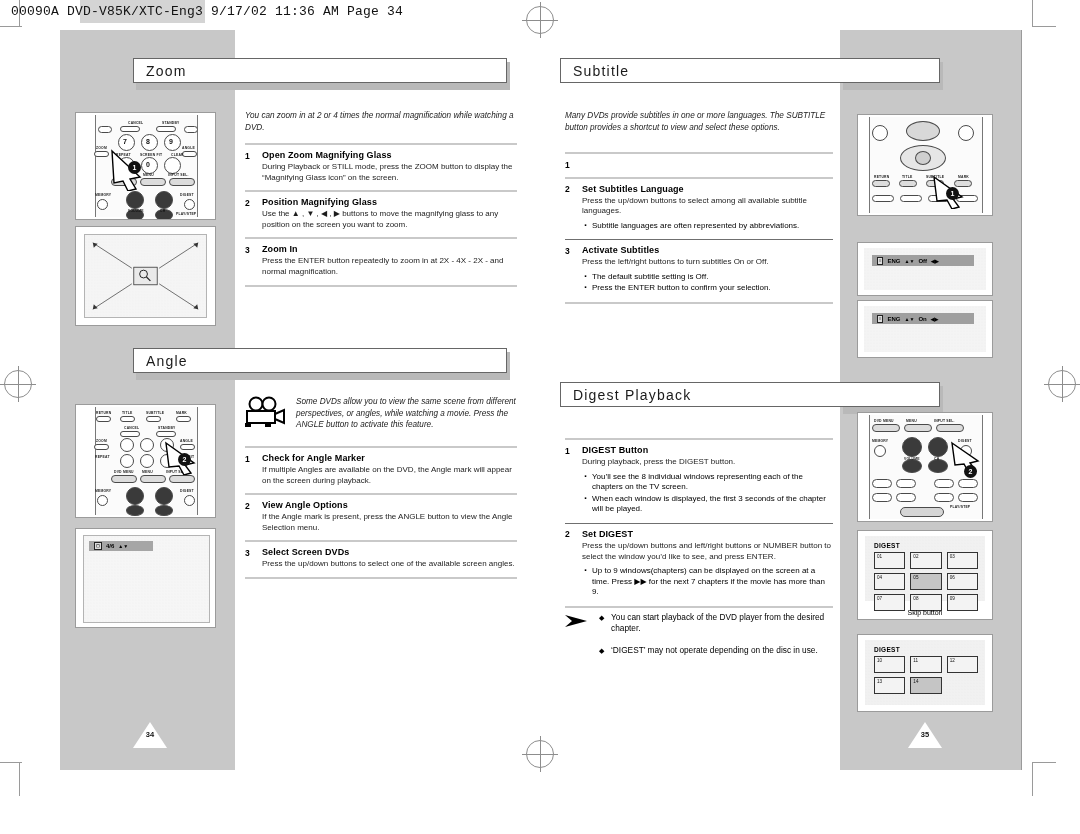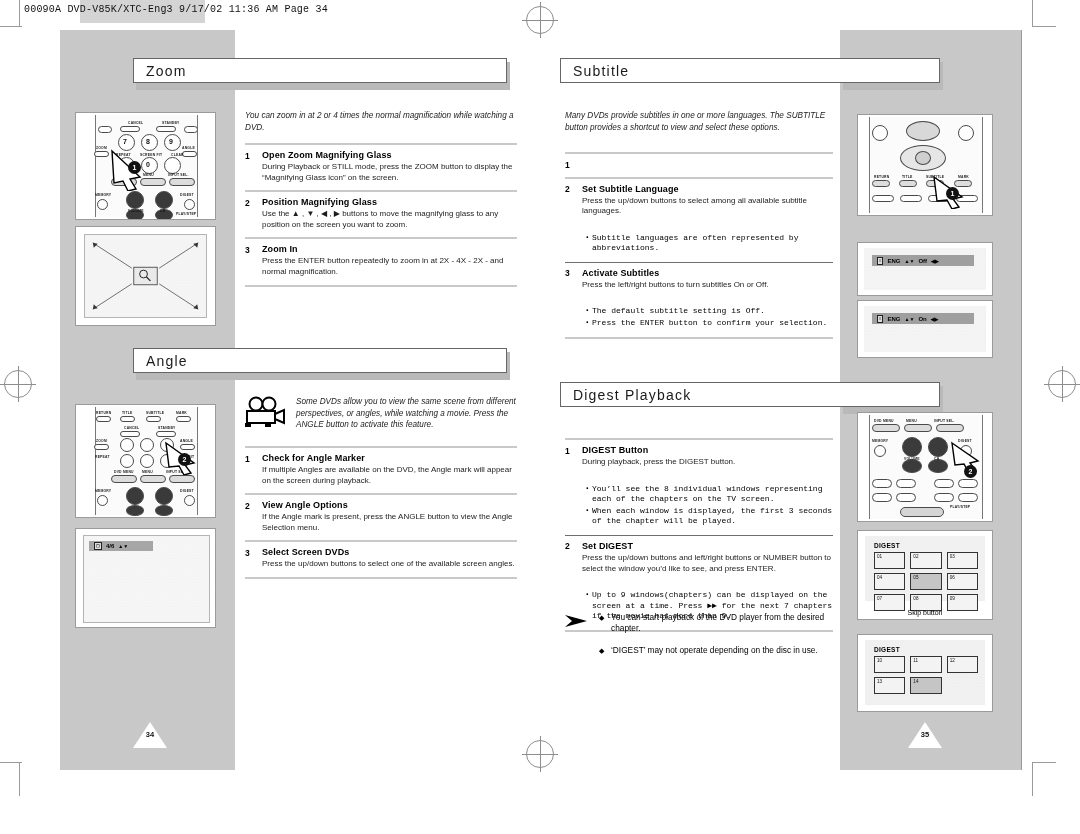--- a/index.html
+++ b/index.html
@@ -15,21 +15,21 @@
 
   
   .crop-v{position:absolute;width:1px;background:#9a9a9a;}
   .crop-h{position:absolute;height:1px;background:#9a9a9a;}
   .reg{position:absolute;width:26px;height:26px;border-radius:50%;
        border:1px solid #8d8d8d;background:transparent;}
   .reg:before{content:"";position:absolute;left:50%;top:-5px;width:1px;height:36px;background:#8d8d8d;}
   .reg:after{content:"";position:absolute;top:50%;left:-5px;height:1px;width:36px;background:#8d8d8d;}
 
   
-  .slug{position:absolute;left:24px;top:4px;font-size:10px;letter-spacing:.2px;
+  .slug{position:absolute;left:11px;top:4px;font-size:13px;letter-spacing:.2px;
         font-family:"Liberation Mono", monospace;white-space:nowrap;color:#111;text-align:right;}
   .slugbar{position:absolute;left:80px;top:0px;width:125px;height:23px;background:#d4d4d4;}
 
   
   .gutter{position:absolute;background:#c8c8c8;}
 
   
   .sec-title{position:absolute;border:1px solid #666;background:#fff;
              height:25px;display:flex;align-items:center;padding-left:12px;
              font-size:14px;letter-spacing:1.2px;color:#1a1a1a;box-sizing:border-box;}
@@ -38,21 +38,21 @@
   
   .intro{position:absolute;font-style:italic;font-size:8.2px;line-height:11.5px;color:#1c1c1c;}
   .steps{position:absolute;}
   .rule{border-top:2px solid #c9c9c9;margin:0;height:0;}
   .rule.dark{border-top:1px solid #6f6f6f;}
   .step{display:flex;padding:5px 0 7px 0;}
   .step .num{width:17px;flex:0 0 17px;font-size:8.5px;font-weight:bold;padding-top:.5px;}
   .step .body{flex:1;}
   .step .hdr{font-size:9px;font-weight:bold;letter-spacing:.1px;margin-bottom:2px;}
   .step .txt{font-size:8px;line-height:10.6px;color:#1c1c1c;}
-  .bullets{margin:16px 0 0 0;padding:0;list-style:none;font-family:Liberation Mono, monospace;}
+  .bullets{margin:4px 0 0 0;padding:0;list-style:none;}
   .bullets li{font-size:8px;line-height:10.6px;position:relative;padding-left:10px;margin-bottom:1px;}
   .bullets li:before{content:"\00b7";position:absolute;left:2px;top:-1px;font-weight:bold;font-size:11px;}
 
   
   .note{position:absolute;}
   .note .arrow{position:absolute;left:0;top:2px;width:22px;height:14px;}
   .note ul{list-style:none;margin:0;padding:0 0 0 46px;}
   .note li{font-size:8.3px;line-height:11.2px;position:relative;margin-bottom:11px;}
   .note li:before{content:"\25c6";position:absolute;left:-12px;top:0px;font-size:7px;}
 
@@ -356,21 +356,21 @@
 
   <div class="steps" style="left:565px;top:152px;width:268px;">
     <div class="rule"></div>
     <div class="step">
       <div class="num">1</div>
     </div>
     <div class="rule"></div>
     <div class="step">
       <div class="num">2</div>
       <div class="body">
-        <div class="hdr">Set Subtitle Language</div>
+        <div class="hdr">Set Subtitles Language</div>
         <div class="txt">Press the up/down buttons to select among all available subtitle languages.</div>
         <ul class="bullets">
           <li>Subtitle languages are often represented by abbreviations.</li>
         </ul>
       </div>
     </div>
     <div class="rule dark"></div>
     <div class="step">
       <div class="num">3</div>
       <div class="body">

